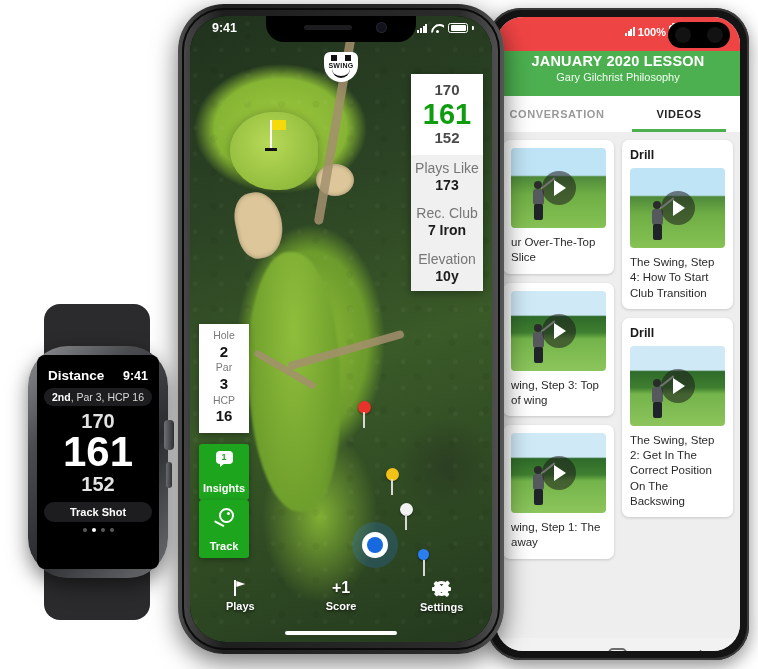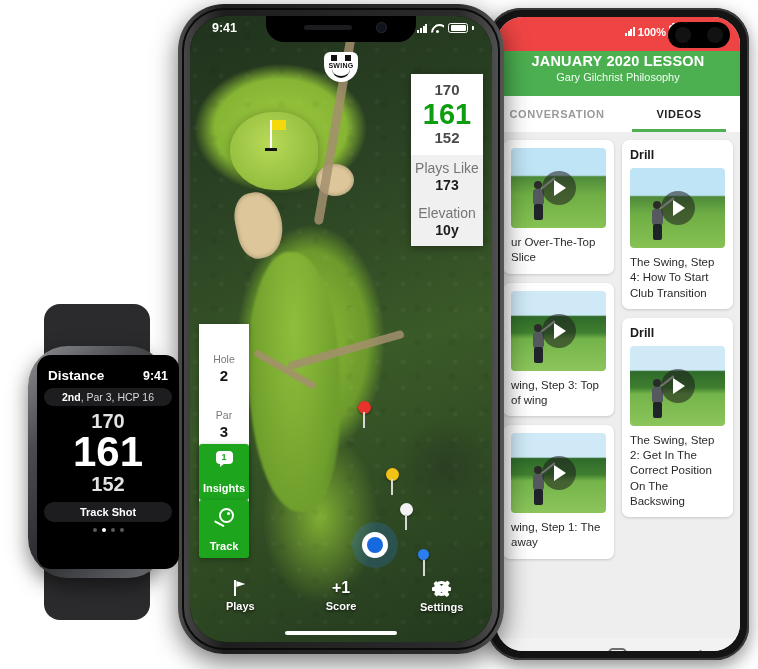--- a/index.html
+++ b/index.html
@@ -139,21 +139,21 @@
   .d-far{font-size:15px;font-weight:700;color:#4a4a4a;line-height:1.1;}
   .d-main{font-size:29px;font-weight:700;line-height:1.05;}
   .d-near{font-size:15px;font-weight:700;color:#4a4a4a;line-height:1.15;}
   .dist-rows{background:#f0f0f0;}
   .drow{text-align:center;padding:5px 0 6px;}
   .drow .k{font-size:14px;color:#767676;line-height:1.2;}
   .drow .v{font-size:14px;font-weight:700;color:#1c1c1c;line-height:1.25;}
 
   .hole-card{position:absolute;left:9px;top:308px;width:50px;background:#fff;z-index:25;
     box-shadow:0 2px 6px rgba(0,0,0,.3);padding:5px 0 7px;text-align:center;}
-  .hole-card .k{font-size:10.5px;color:#7a7a7a;line-height:1.3;margin-top:24px;}
+  .hole-card .k{font-size:10.5px;color:#7a7a7a;line-height:1.3;}
   .hole-card .v{font-size:15px;font-weight:700;color:#141414;line-height:1.25;}
   .sidebtn{position:absolute;left:9px;width:50px;background:#1ea51e;border-radius:3px;z-index:25;
     color:#fff;text-align:center;padding:7px 0 6px;box-shadow:0 2px 6px rgba(0,0,0,.3);}
   .sidebtn .lbl{font-size:11px;font-weight:700;margin-top:18px;}
   #btn-insights{top:428px;}
   #btn-track{top:484px;}
   .bubble{width:17px;height:13px;background:#fff;border-radius:4px;margin:0 auto;position:relative;
     color:#1ea51e;font-size:9px;font-weight:700;line-height:13px;}
   .bubble:after{content:"";position:absolute;left:4px;bottom:-3px;border-top:4px solid #fff;
     border-right:5px solid transparent;}
@@ -183,21 +183,21 @@
     background:#fff;border-radius:3px;z-index:30;}
 
   
   #watch{position:absolute;left:8px;top:312px;width:180px;height:300px;z-index:60;}
   .band{position:absolute;left:36px;width:106px;background:#2b2b2d;}
   .band.top{top:-8px;height:62px;border-radius:16px 16px 6px 6px;}
   .band.bot{bottom:-8px;height:62px;border-radius:6px 6px 16px 16px;}
   .w-case{position:absolute;left:20px;top:34px;width:140px;height:232px;border-radius:40px;
     background:linear-gradient(135deg,#8e9094,#4a4c50 28%,#2a2c30 60%,#6c6e72);
     box-shadow:0 8px 20px rgba(0,0,0,.5);}
-  .w-screen{position:absolute;left:9px;top:9px;width:142px;height:214px;border-radius:14px;
+  .w-screen{position:absolute;left:9px;top:9px;width:122px;height:214px;border-radius:8px;
     background:#000;overflow:hidden;}
   .w-head{display:flex;justify-content:space-between;align-items:center;padding:13px 11px 0;}
   .w-title{color:#fff;font-size:13.5px;font-weight:700;}
   .w-time{color:#fff;font-size:12.5px;font-weight:700;}
   .w-pill{margin:5px 7px 0;background:#1d1d1f;border-radius:11px;text-align:center;padding:3px 0;
     color:#d8d8d8;font-size:10.5px;}
   .w-pill b{color:#fff;}
   .w-far{text-align:center;color:#e2e2e2;font-size:20px;font-weight:700;margin-top:4px;line-height:1.1;}
   .w-main{text-align:center;color:#fff;font-size:42px;font-weight:700;line-height:1;margin-top:-1px;}
   .w-near{text-align:center;color:#e2e2e2;font-size:20px;font-weight:700;line-height:1.15;}
@@ -388,20 +388,24 @@
           <div class="d-far">170</div>
           <div class="d-main" id="dist-main" style="color: rgb(15, 157, 16);">161</div>
           <div class="d-near">152</div>
         </div>
         <div class="dist-rows">
           <div class="drow">
             <div class="k">Plays Like</div>
             <div class="v">173</div>
           </div>
           <div class="drow">
+            <div class="k">Rec. Club</div>
+            <div class="v">7 Iron</div>
+          </div>
+          <div class="drow">
             <div class="k">Elevation</div>
             <div class="v">10y</div>
           </div>
         </div>
       </div>
 
       <div class="hole-card">
         <div class="k">Hole</div>
         <div class="v">2</div>
         <div class="k">Par</div>

